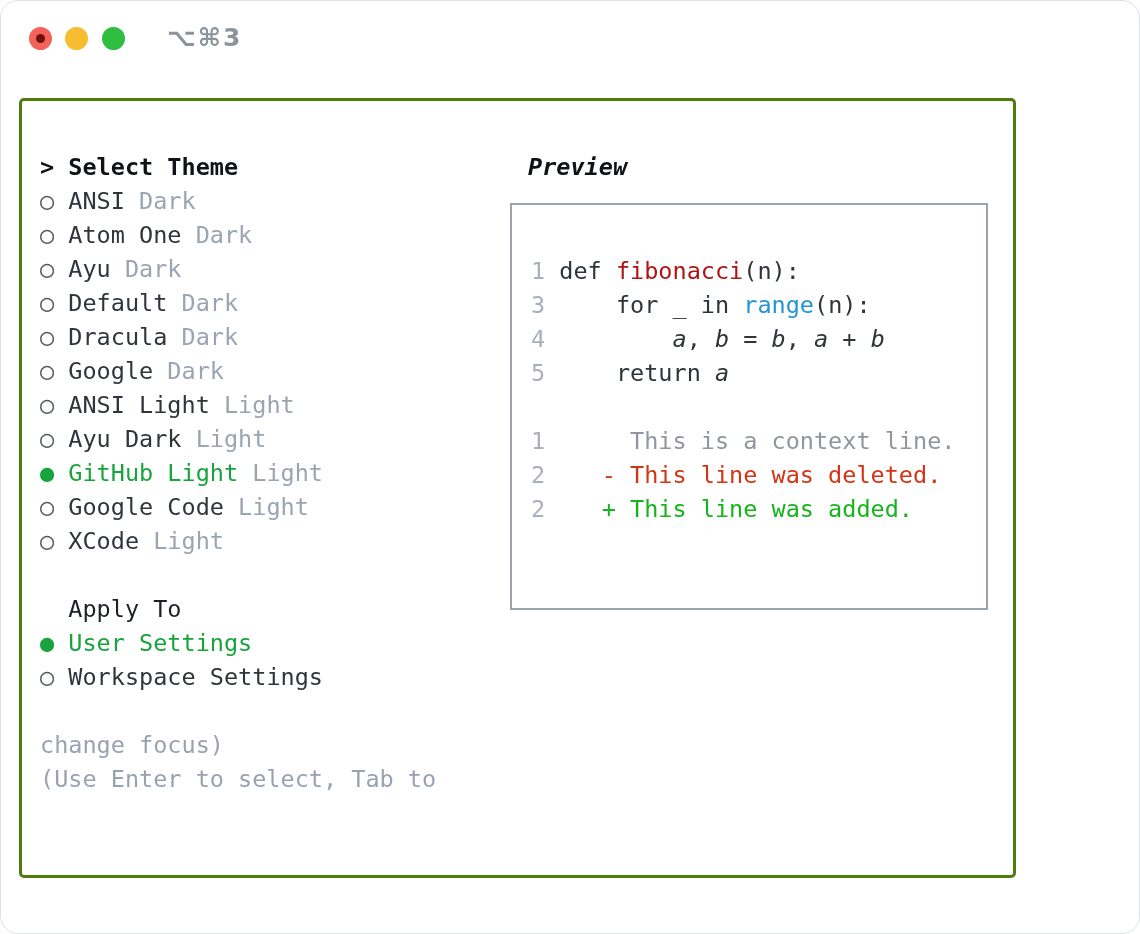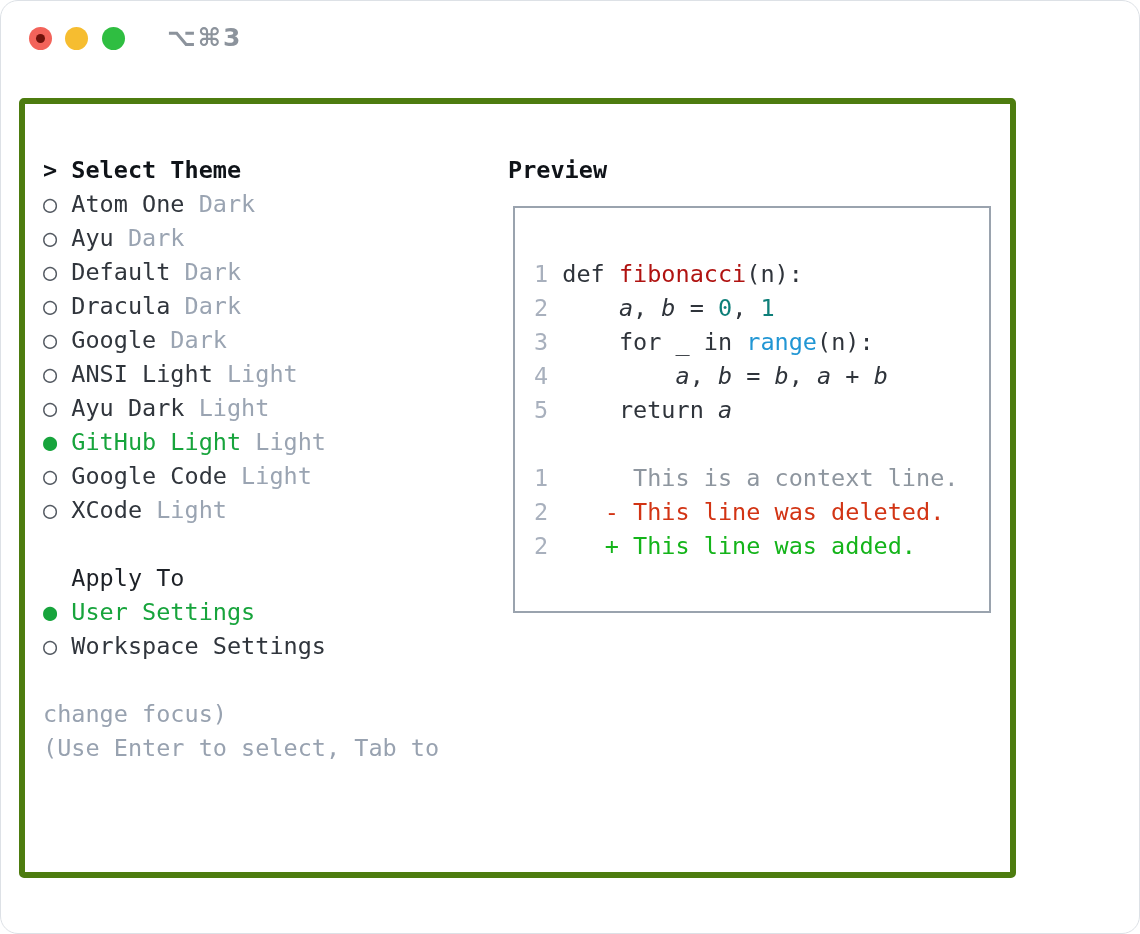--- a/index.html
+++ b/index.html
@@ -9,34 +9,34 @@
   .titlebar{position:absolute;left:0;top:0;right:0;height:75px;}
   .light{position:absolute;top:26px;width:23px;height:23px;border-radius:50%;}
   .light.red{left:28px;background:#f3635a;}
   .light.yellow{left:64px;background:#f6bd30;}
   .light.green{left:101px;background:#2fbe41;}
   .light .dot{position:absolute;left:7px;top:7px;width:9px;height:9px;border-radius:50%;background:#70120b;}
   .win-title{position:absolute;left:166px;top:21px;height:32px;line-height:32px;
     font-size:25px;font-weight:bold;color:#8c939c;letter-spacing:2px;
     font-family:"DejaVu Sans","DejaVu Sans Mono",sans-serif;}
   
-  .panel{position:absolute;left:18px;top:97px;width:997px;height:780px;border:6px solid #4d7c0f;border-radius:5px;box-sizing:border-box;background:#fff;}
+  .panel{position:absolute;left:18px;top:97px;width:997px;height:780px;border:3px solid #4d7c0f;border-radius:5px;box-sizing:border-box;background:#fff;}
   .row{height:34px;line-height:34px;font-size:23.5px;white-space:pre;color:#30353c;}
   .left-col{position:absolute;left:18px;top:49px;}
   .caret{font-weight:bold;color:#0f1318;}
   .hdr{font-weight:bold;color:#0f1318;}
   .marker{color:#565c64;}
   .marker.sel{color:#17a43c;}
   .t-name{color:#30353c;}
   .t-name.sel{color:#17a43c;}
   .t-variant{color:#9aa4b2;}
   .apply-hdr{padding-left:28.3px;color:#1d2127;}
   .hint{color:#98a2b0;}
   
-  .preview-title{position:absolute;left:483px;top:49px;height:34px;line-height:34px;font-size:23.5px;font-weight:bold;color:#0f1318;}
+  .preview-title{position:absolute;left:506px;top:49px;height:34px;line-height:34px;font-size:23.5px;font-weight:bold;color:#0f1318;font-style:italic;}
   .preview-box{position:absolute;left:488px;top:102px;width:478px;height:407px;border:2px solid #9aa3ae;box-sizing:border-box;background:#fff;}
   .code{padding:49px 0 0 19px;}
   .code .row{font-size:23.5px;}
   .ln{color:#a8b0bd;}
   .pl{color:#2f343b;}
   .fn{color:#b01311;}
   .var{color:#2f343b;font-style:italic;}
   .num{color:#0e7f79;}
   .call{color:#2196d4;}
   .ctx{color:#8e969f;}
@@ -55,20 +55,21 @@
     <span class="light yellow"></span>
     <span class="light green"></span>
     <span class="win-title">⌥⌘3</span>
   </div>
 
   <div class="panel">
 
     <div class="left-col">
       <div class="row"><span class="caret">&gt;</span><span> </span><span class="hdr">Select Theme</span></div>
       <div id="theme-list">
+          <div class="row"><span class="marker">○</span><span> </span><span class="t-name">ANSI</span><span> </span><span class="t-variant">Dark</span></div>
           <div class="row"><span class="marker">○</span><span> </span><span class="t-name">Atom One</span><span> </span><span class="t-variant">Dark</span></div>
           <div class="row"><span class="marker">○</span><span> </span><span class="t-name">Ayu</span><span> </span><span class="t-variant">Dark</span></div>
           <div class="row"><span class="marker">○</span><span> </span><span class="t-name">Default</span><span> </span><span class="t-variant">Dark</span></div>
           <div class="row"><span class="marker">○</span><span> </span><span class="t-name">Dracula</span><span> </span><span class="t-variant">Dark</span></div>
           <div class="row"><span class="marker">○</span><span> </span><span class="t-name">Google</span><span> </span><span class="t-variant">Dark</span></div>
           <div class="row"><span class="marker">○</span><span> </span><span class="t-name">ANSI Light</span><span> </span><span class="t-variant">Light</span></div>
           <div class="row"><span class="marker">○</span><span> </span><span class="t-name">Ayu Dark</span><span> </span><span class="t-variant">Light</span></div>
           <div class="row"><span class="marker sel">●</span><span> </span><span class="t-name sel">GitHub Light</span><span> </span><span class="t-variant">Light</span></div>
           <div class="row"><span class="marker">○</span><span> </span><span class="t-name">Google Code</span><span> </span><span class="t-variant">Light</span></div>
           <div class="row"><span class="marker">○</span><span> </span><span class="t-name">XCode</span><span> </span><span class="t-variant">Light</span></div>
@@ -81,21 +82,20 @@
         </div>
       <div class="row"> </div>
       <div class="row hint">change focus)</div>
       <div class="row hint">(Use Enter to select, Tab to</div>
     </div>
 
     <div class="preview-title">Preview</div>
     <div class="preview-box">
       <div class="code" id="code-lines">
           <div class="row"><span class="ln">1</span><span class="pl"> </span><span class="pl">def </span><span class="fn">fibonacci</span><span class="pl">(n):</span></div>
-          <div class="row"><span class="ln">2</span><span class="pl">     </span><span class="var">a</span><span class="pl">, </span><span class="var">b</span><span class="pl"> = </span><span class="num">0</span><span class="pl">, </span><span class="num">1</span></div>
           <div class="row"><span class="ln">3</span><span class="pl">     </span><span class="pl">for _ in </span><span class="call">range</span><span class="pl">(n):</span></div>
           <div class="row"><span class="ln">4</span><span class="pl">         </span><span class="var">a</span><span class="pl">, </span><span class="var">b</span><span class="pl"> = </span><span class="var">b</span><span class="pl">, </span><span class="var">a</span><span class="pl"> + </span><span class="var">b</span></div>
           <div class="row"><span class="ln">5</span><span class="pl">     </span><span class="pl">return </span><span class="var">a</span></div>
           <div class="row"><span> </span></div>
           <div class="row"><span class="ln">1</span><span class="pl">      </span><span class="ctx">This is a context line.</span></div>
           <div class="row"><span class="ln">2</span><span class="pl">    </span><span class="del">- This line was deleted.</span></div>
           <div class="row"><span class="ln">2</span><span class="pl">    </span><span class="add">+ This line was added.</span></div>
         </div>
     </div>
 

